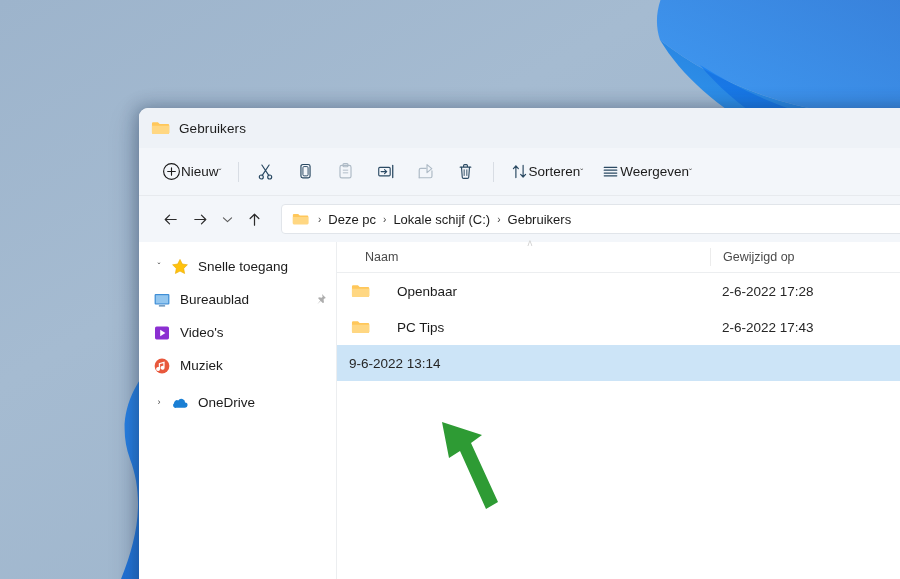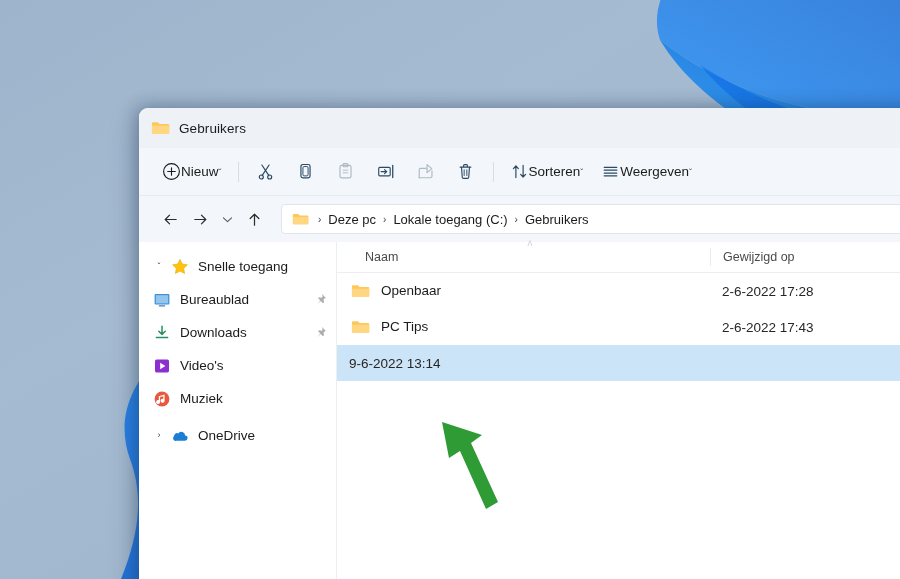--- a/index.html
+++ b/index.html
@@ -108,21 +108,21 @@
   }
   #colheader .col-name { padding-left: 28px; flex: 0 0 373px; }
   #colheader .col-date { padding-left: 12px; flex: 1 1 auto; border-left: 1px solid #ececec; height: 18px; display:flex; align-items:center;}
   #sort-caret {
     position: absolute; left: 190px; top: -4px; font-size: 10px; color: #cfcfcf;
   }
   .row {
     height: 36px; display: flex; align-items: center; font-size: 13.5px; color: #1b1b1b;
   }
   .row.selected { background: #cce4f7; }
-  .row .cell-name { display: flex; flex: 0 0 373px; padding-left: 14px; }
+  .row .cell-name { display: flex; align-items: center; flex: 0 0 373px; padding-left: 14px; gap: 16px; }
   .row .cell-name .folder-ico { width: 19px; height: 16px; margin-right: 11px; flex: none; }
   .row .cell-date { flex: 1 1 auto; padding-left: 12px; color: #262626; }
 
   
   #green-arrow { position: absolute; left: 436px; top: 414px; pointer-events: none; }
 </style>
 </head>
 <body>
 
 <div id="desktop">
@@ -269,21 +269,21 @@
       </div>
 
       <div id="breadcrumb">
         <svg class="folder-ico" viewBox="0 0 20 16">
           <path d="M1 3.2A1.2 1.2 0 0 1 2.2 2h5.1l1.8 1.9H18A1.2 1.2 0 0 1 19.2 5v8.1A1.2 1.2 0 0 1 18 14.3H2.2A1.2 1.2 0 0 1 1 13.1Z" fill="#ffc75a"></path>
           <path d="M1 5.6h18.2v7.5A1.2 1.2 0 0 1 18 14.3H2.2A1.2 1.2 0 0 1 1 13.1Z" fill="#ffd782"></path>
         </svg>
         <span class="crumb-sep">›</span>
         <span class="crumb">Deze pc</span>
         <span class="crumb-sep">›</span>
-        <span class="crumb">Lokale toegang (C:)</span>
+        <span class="crumb">Lokale schijf (C:)</span>
         <span class="crumb-sep">›</span>
         <span class="crumb">Gebruikers</span>
       </div>
     </div>
 
     <div id="body">
 
       <div id="sidebar">
 
         <div class="nav-item root">
@@ -299,30 +299,20 @@
             <rect x="1.6" y="3" width="14.8" height="10.6" rx="1" fill="#3f8ed6"></rect>
             <rect x="2.8" y="4.2" width="12.4" height="8.2" fill="#93c6ef"></rect>
             <rect x="5.8" y="14.2" width="6.4" height="1.4" rx=".5" fill="#4a7fae"></rect>
           </svg>
           <span>Bureaublad</span>
           <svg class="pin" viewBox="0 0 14 14">
             <path d="M8.6 1.2 12.8 5.4l-1.5.6-1 1 .5 3.2-1.4.5-2.2-2.2-3.7 3.6 3.3-3.9L4.6 6l.5-1.4 3.2.5 1-1Z" fill="#6b6b6b"></path>
           </svg>
         </div>
 
-        <div class="nav-item child">
-          <svg class="nav-ico" viewBox="0 0 18 18">
-            <path d="M9 2.2v8.2M9 10.4 5.8 7.2M9 10.4l3.2-3.2" fill="none" stroke="#2c8f63" stroke-width="1.5" stroke-linecap="round" stroke-linejoin="round"></path>
-            <path d="M3.4 13.6h11.2" stroke="#2c8f63" stroke-width="1.5" stroke-linecap="round"></path>
-          </svg>
-          <span>Downloads</span>
-          <svg class="pin" viewBox="0 0 14 14">
-            <path d="M8.6 1.2 12.8 5.4l-1.5.6-1 1 .5 3.2-1.4.5-2.2-2.2-3.7 3.6 3.3-3.9L4.6 6l.5-1.4 3.2.5 1-1Z" fill="#6b6b6b"></path>
-          </svg>
-        </div>
 
 
 
         <div class="nav-item child">
           <svg class="nav-ico" viewBox="0 0 18 18">
             <rect x="2" y="2.6" width="14" height="12.8" rx="1.6" fill="#8b2fd1"></rect>
             <path d="M7.2 5.8 12.4 9l-5.2 3.2Z" fill="#ffffff"></path>
           </svg>
           <span>Video's</span>
         </div>

